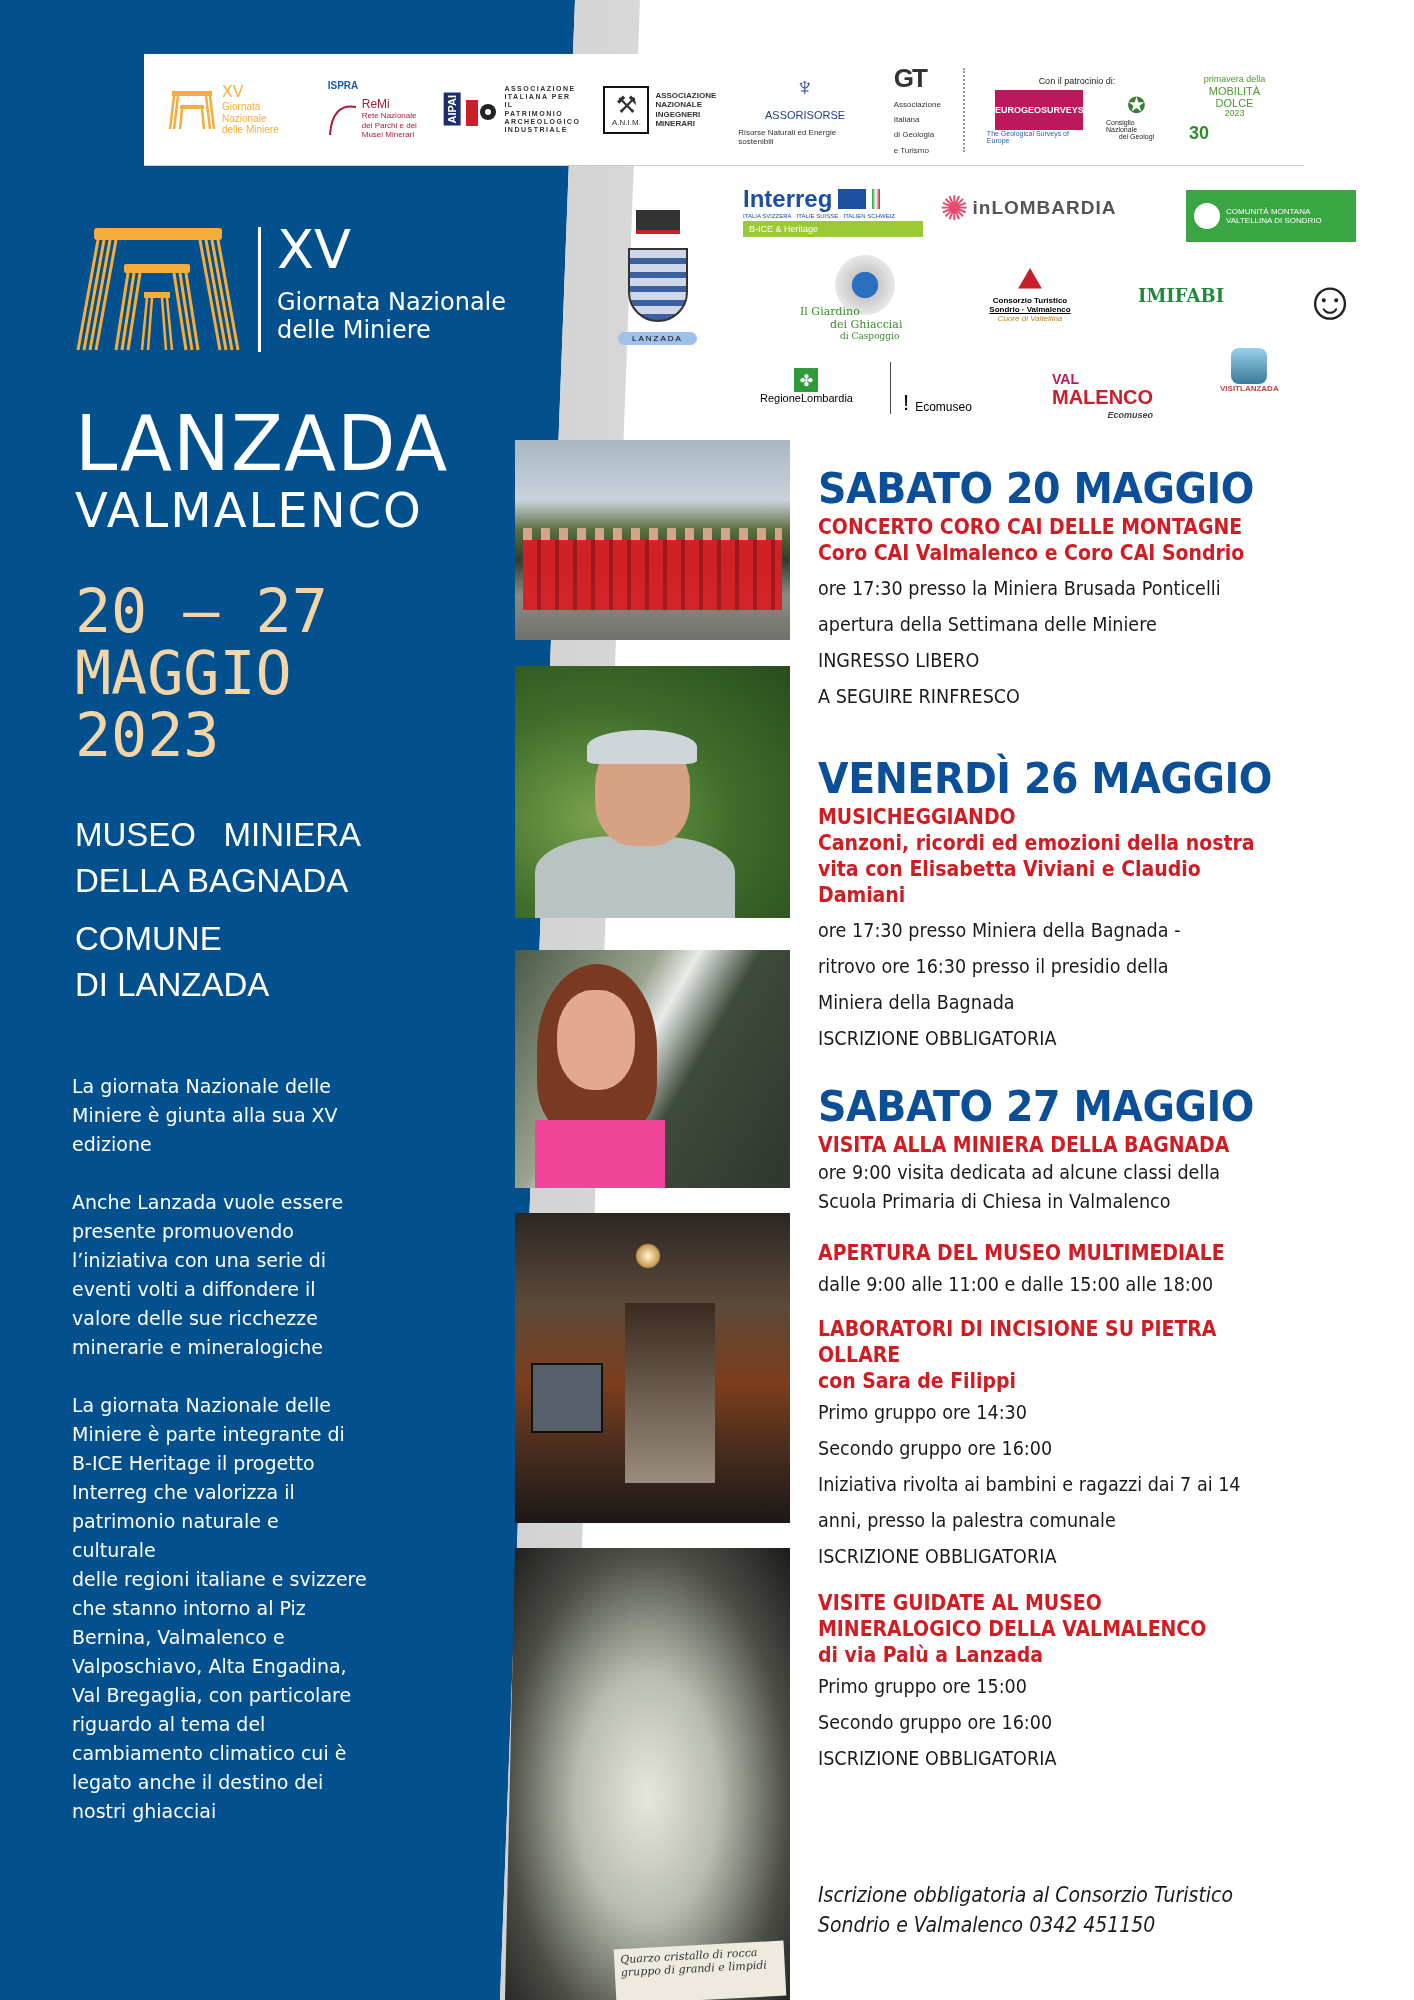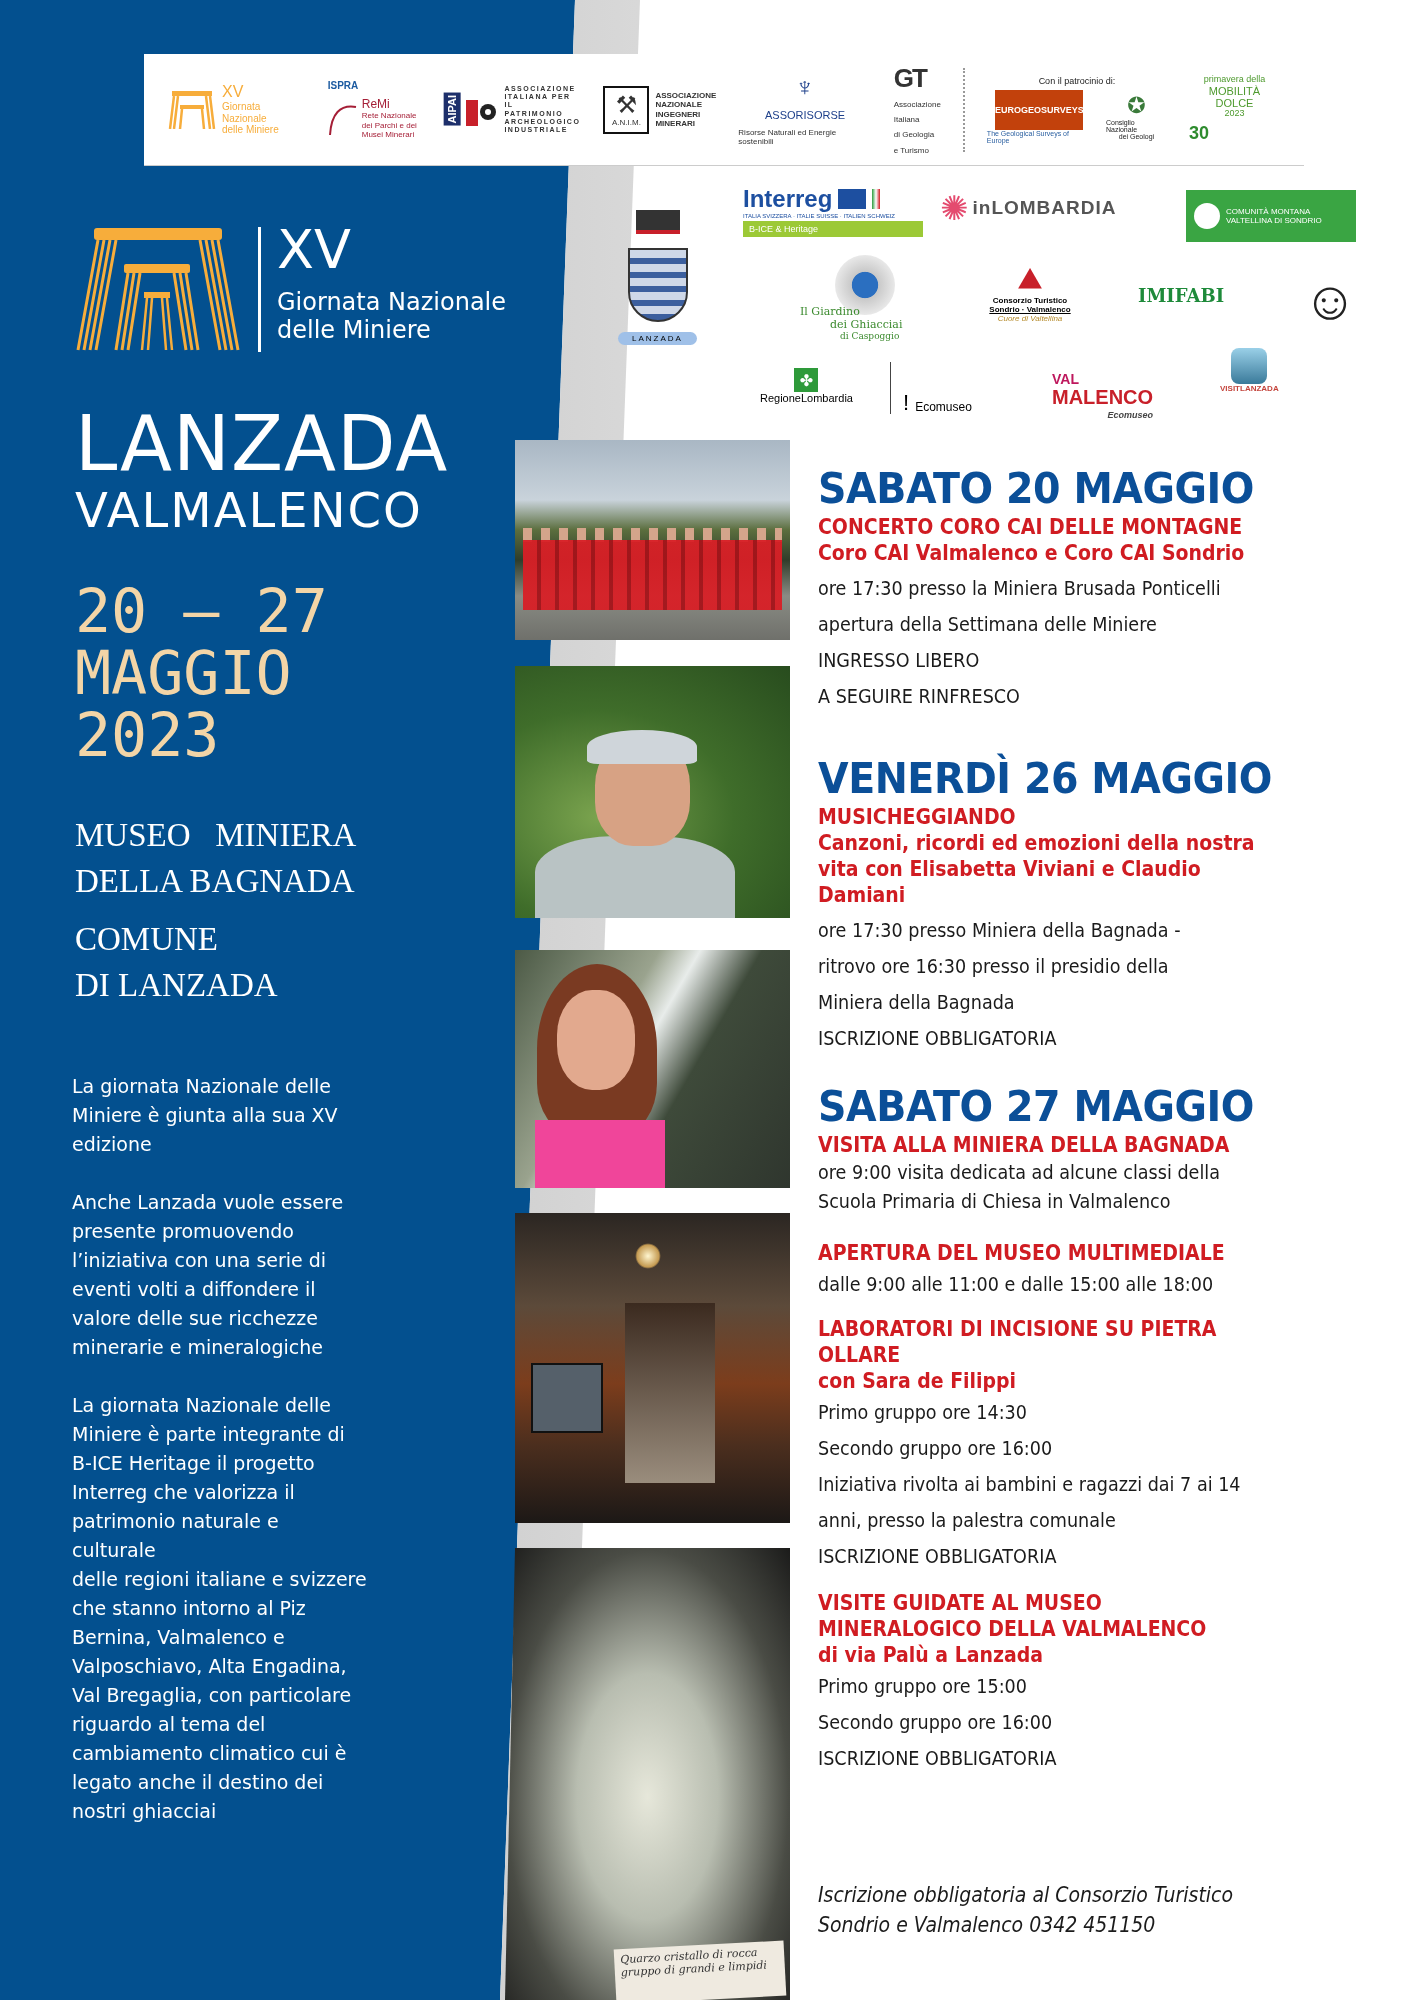--- a/index.html
+++ b/index.html
@@ -23,34 +23,34 @@
     position: absolute; left: 144px; top: 54px; width: 1160px; height: 112px;
     background: #ffffff; border-bottom: 1px solid #ccc;
     display: flex; align-items: center; gap: 22px; padding: 0 24px;
   }
   .logo { display: flex; align-items: center; gap: 6px; font-size: 10px; color: #333; line-height: 1.15; }
   .logo .mark { flex: none; }
   .logo-small { font-size: 8px; }
   .divider-dotted { width: 0; height: 84px; border-left: 2px dotted #999; }
   .patrocinio { display: flex; flex-direction: column; align-items: center; gap: 4px; font-size: 9px; color: #222; }
   .patro-row { display: flex; gap: 14px; align-items: center; }
-  .egs { width: 88px; height: 40px; background: #c2410c; color: #fff; font-size: 9px; font-weight: bold; display:flex; align-items:center; justify-content:center; }
+  .egs { width: 88px; height: 40px; background: #be185d; color: #fff; font-size: 9px; font-weight: bold; display:flex; align-items:center; justify-content:center; }
   .egs-caption { font-size: 7px; color: #2a5fa0; }
 
   
   .xv-logo { position: absolute; left: 72px; top: 222px; display: flex; align-items: flex-start; gap: 16px; }
   .xv-divider { width: 3px; height: 125px; background: #ffffff; margin-top: 5px; }
   .xv-text { color: #fff; }
   .xv-roman { font-size: 54px; line-height: 56px; font-family: "DejaVu Sans", sans-serif; font-weight: normal; }
   .xv-sub { font-size: 24px; line-height: 28px; font-family: "DejaVu Sans", sans-serif; }
 
   .title-lanzada { position: absolute; left: 75px; top: 404px; color: #fff; font-family: "DejaVu Sans", sans-serif; font-size: 76px; line-height: 80px; letter-spacing: 1px; }
   .title-valmalenco { position: absolute; left: 75px; top: 484px; color: #fff; font-family: "DejaVu Sans", sans-serif; font-size: 48px; line-height: 52px; letter-spacing: 2px; }
   .dates { position: absolute; left: 75px; top: 580px; color: #f3d5a7; font-family: "DejaVu Sans Mono", monospace; font-size: 60px; line-height: 62px; }
-  .venue { position: absolute; left: 75px; top: 812px; color: #fff; font-family: Liberation Serif, serif; font-size: 33px; line-height: 46px; }
+  .venue { position: absolute; left: 75px; top: 812px; color: #fff; font-family: Liberation Sans, sans-serif; font-size: 33px; line-height: 46px; }
   .venue .gap { height: 12px; }
   .intro { position: absolute; left: 72px; top: 1072px; width: 300px; color: #fff; font-family: "DejaVu Sans", sans-serif; font-size: 19px; line-height: 29px; }
   .intro p { margin-bottom: 29px; white-space: pre-line; }
 
   
   .photo { position: absolute; left: 515px; width: 275px; overflow: hidden; }
   .photo-choir { top: 440px; height: 200px;
     background:
       linear-gradient(180deg, #a9b7c4 0%, #c9d3db 30%, #5b6e3e 45%, #2f3d2a 60%, #8a8c84 78%, #6f706b 100%); }
   .photo-choir .jackets { position:absolute; left:8px; right:8px; top:100px; height:70px;

